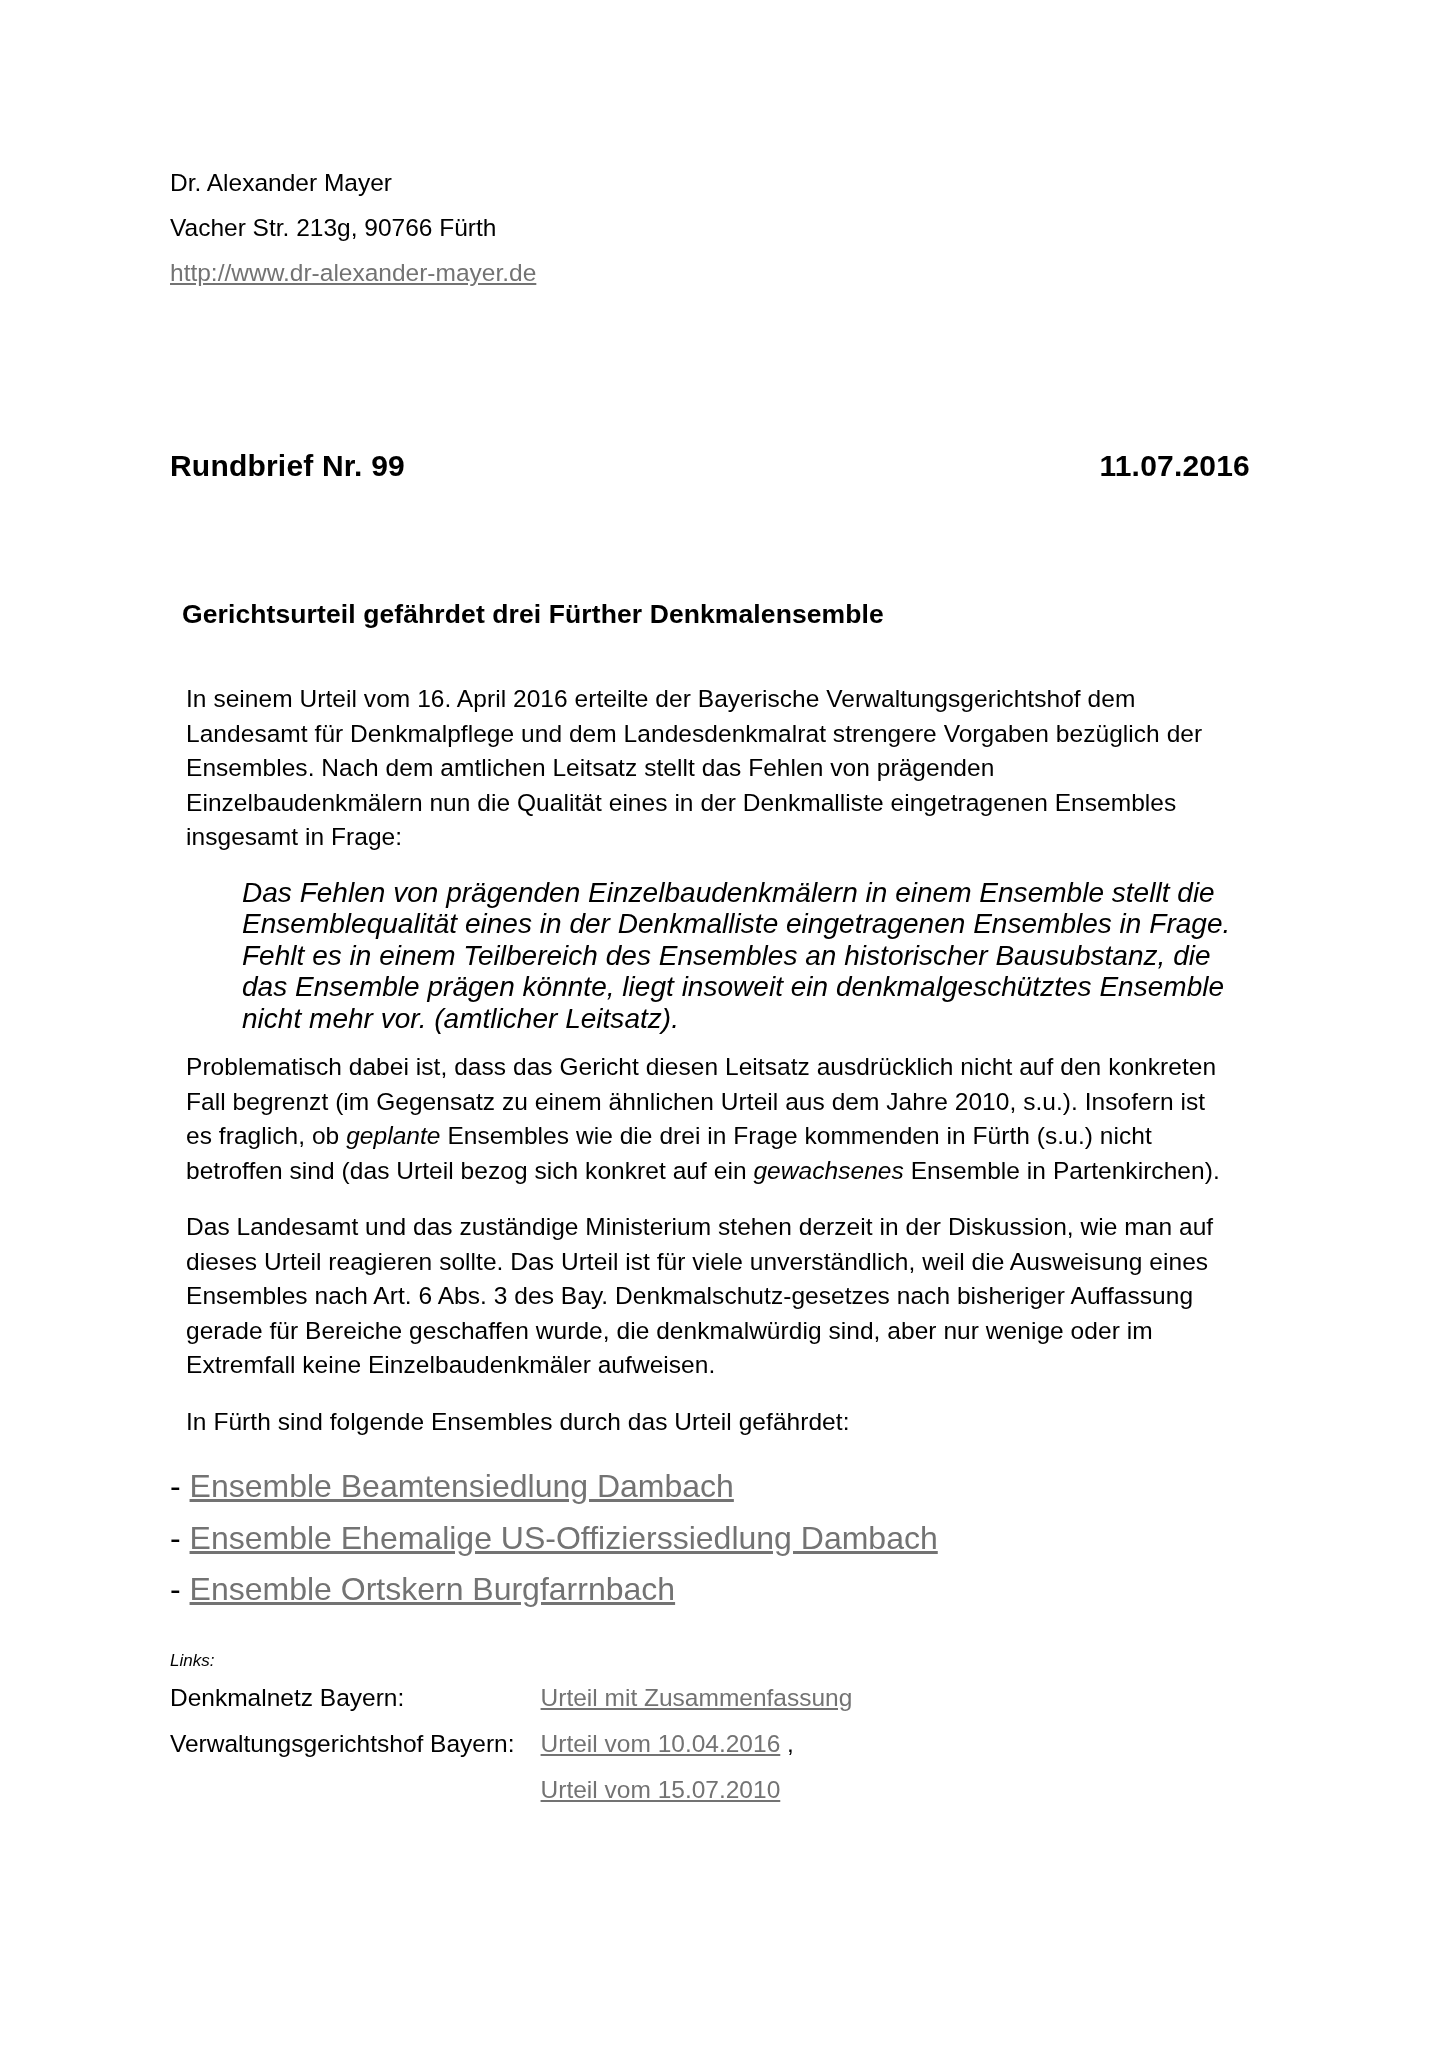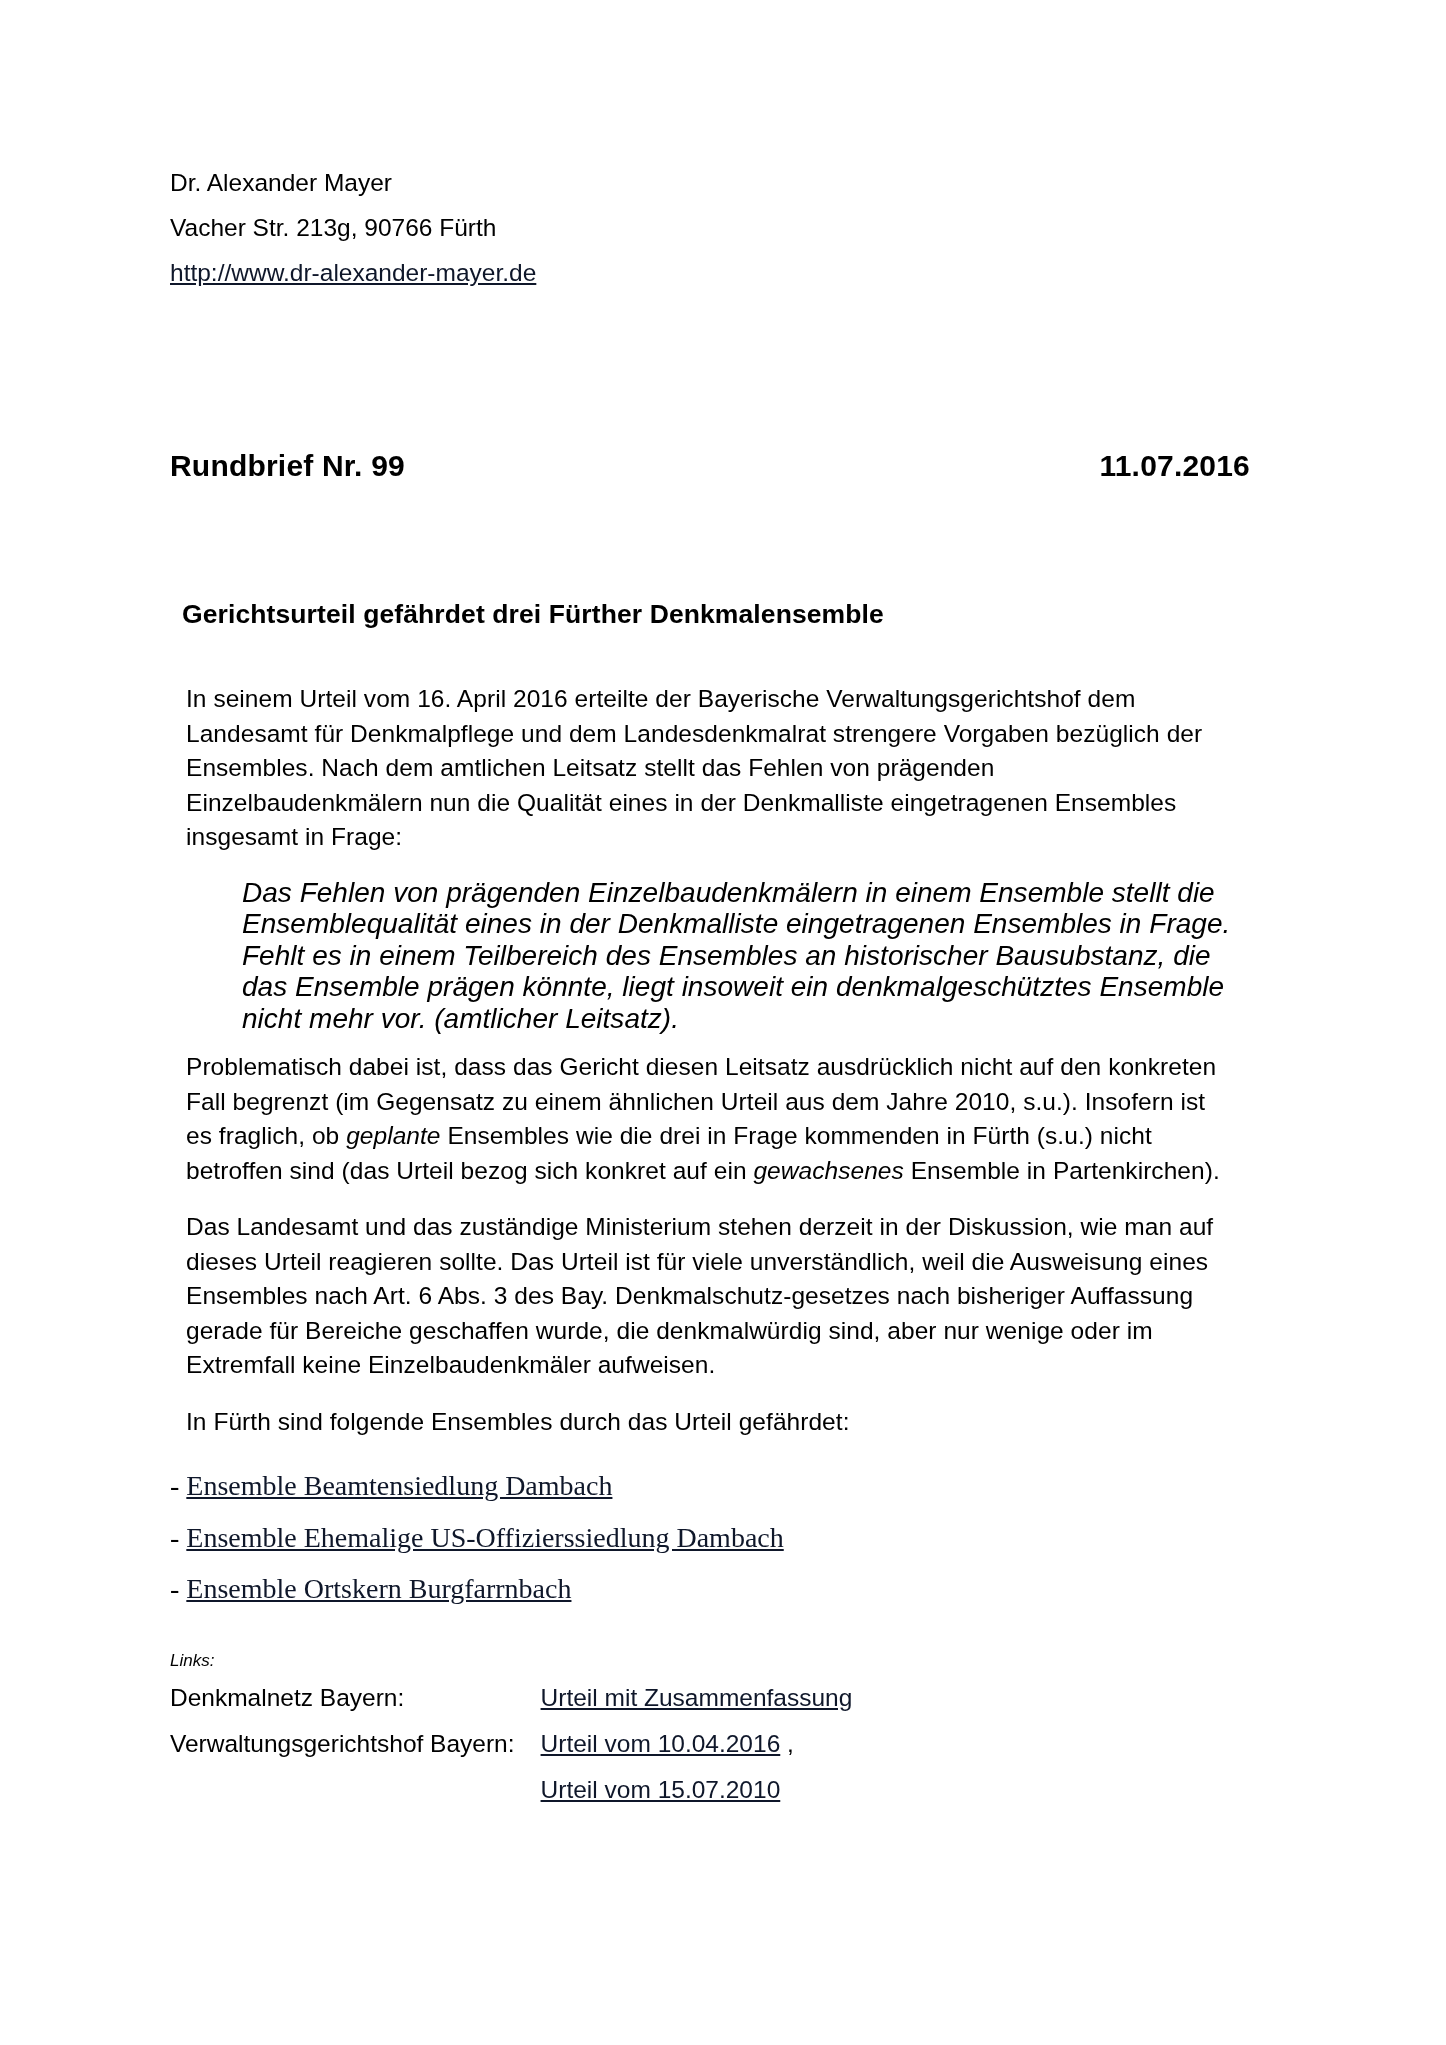--- a/index.html
+++ b/index.html
@@ -27,21 +27,21 @@
     top: 160px;
     width: 1080px;
   }
   .letterhead {
     font-size: 24.5px;
     line-height: 45px;
     color: #000;
   }
   .letterhead a,
   a.link {
-    color: #0f172a;
+    color: #737373;
     text-decoration: underline;
   }
   .letterhead-line {
     white-space: nowrap;
   }
 
   .titlebar {
     margin-top: 154px;
     display: flex;
     justify-content: space-between;
@@ -85,24 +85,23 @@
     font-style: italic;
     font-size: 28px;
     line-height: 31.5px;
     letter-spacing: 0.02px;
   }
 
   .ensemble-list {
     margin-top: 30px;
   }
   .ensemble-item {
-    font-size: 28px;
+    font-size: 32px;
     line-height: 34.5px;
     margin-bottom: 17px;
-    font-family: Liberation Serif, serif;
   }
   .ensemble-item .dash {
     color: #000;
   }
 
   .links-heading {
     margin-top: 44px;
     font-style: italic;
     font-size: 17px;
   }

